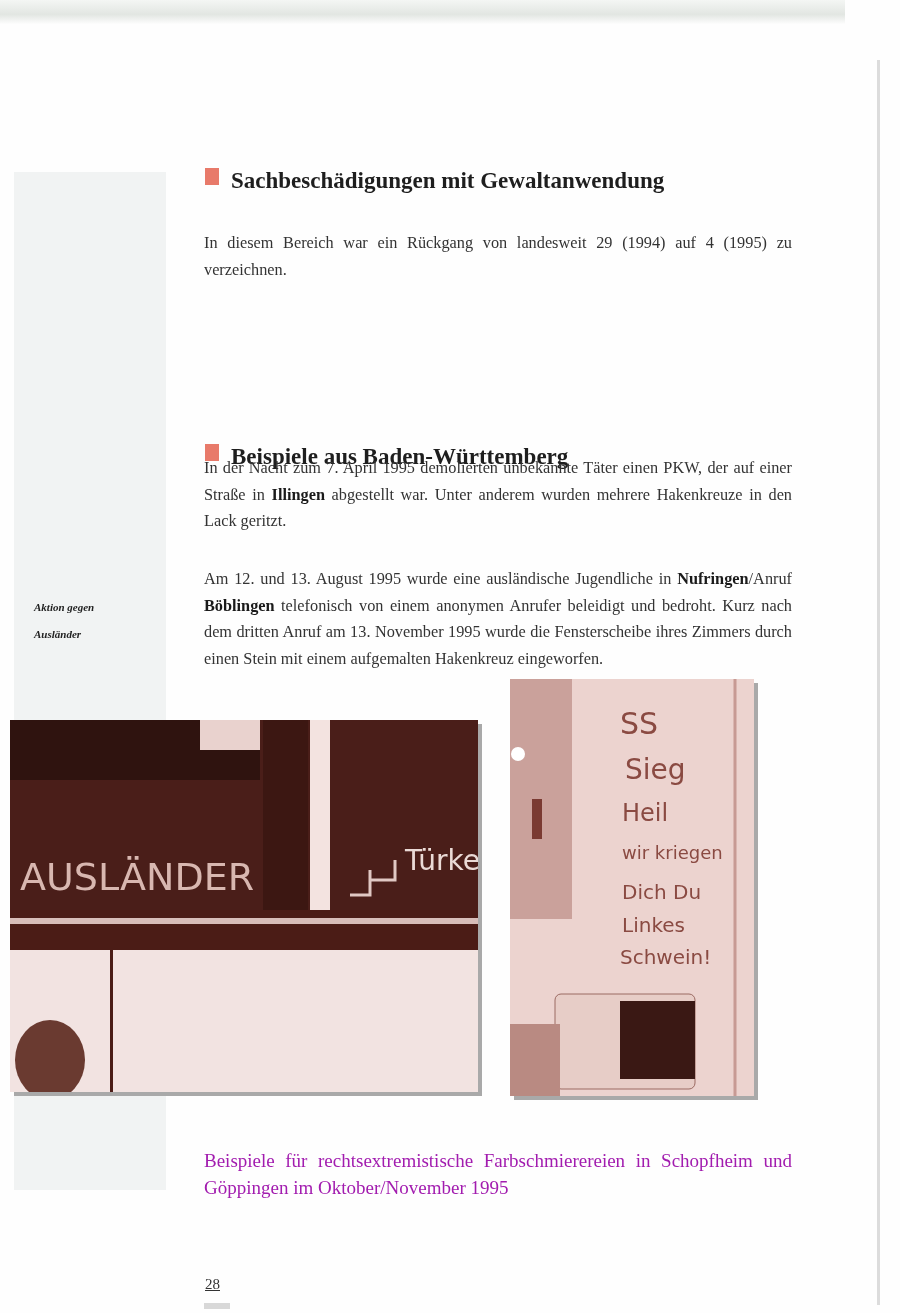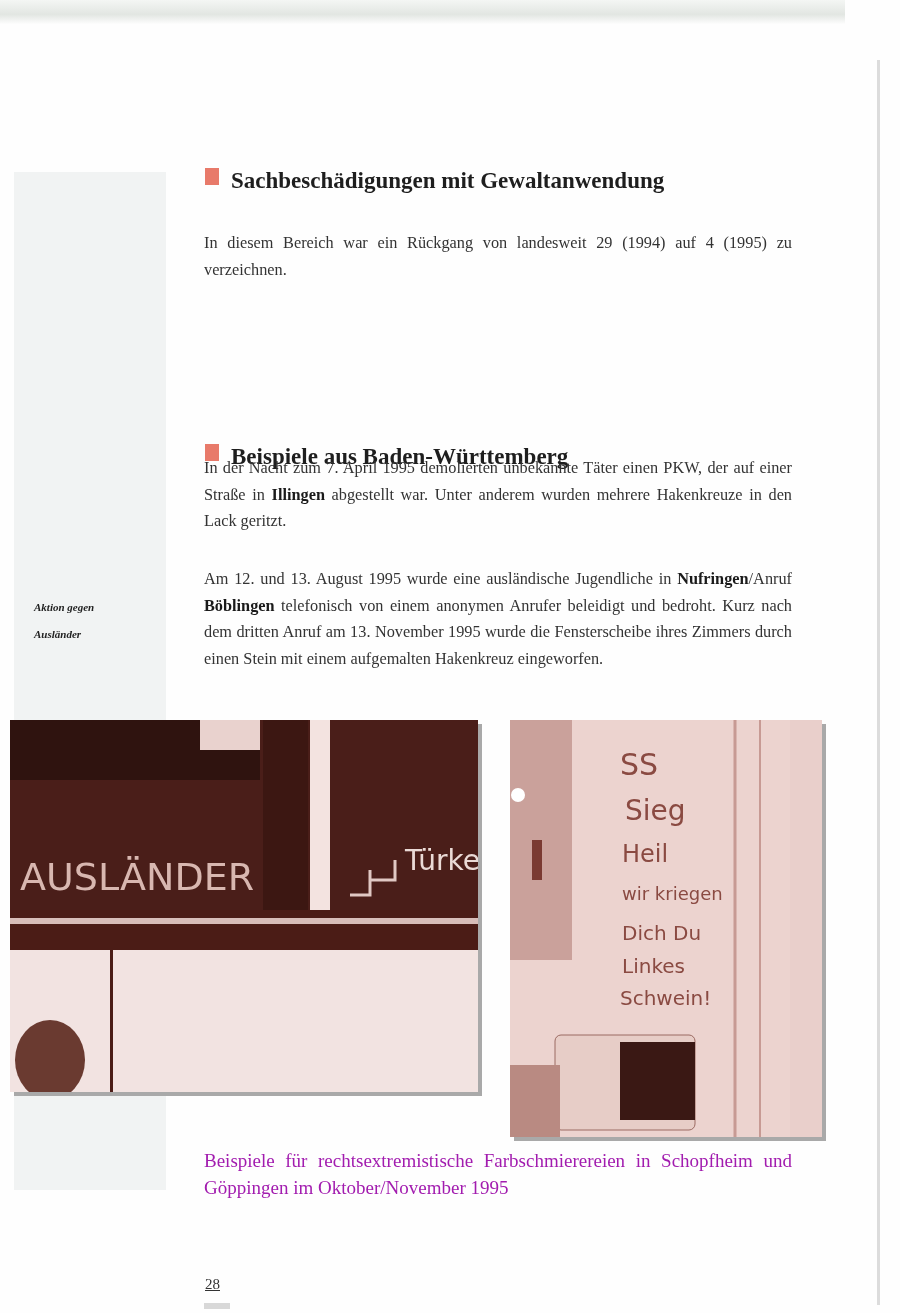--- a/index.html
+++ b/index.html
@@ -7,21 +7,21 @@
   .top-shadow{position:absolute;left:0;top:0;width:845px;height:24px;background:linear-gradient(#f4f6f4,#e2e6e2 60%,#fdfdfd);}
   .right-rule{position:absolute;left:877px;top:60px;width:3px;height:1245px;background:#dcdcdc;}
   .sidebar-band{position:absolute;left:14px;top:172px;width:152px;height:1018px;background:#f1f3f3;}
   .margin-note{position:absolute;left:34px;top:594px;width:120px;font-style:italic;font-weight:bold;font-size:11px;line-height:27px;color:#222;}
   .heading{position:absolute;left:205px;font-weight:bold;font-size:23px;color:#1e1e1e;display:flex;align-items:flex-start;}
   .bullet{display:inline-block;width:14px;height:17px;background:#e87a6a;margin-right:12px;}
   .para{position:absolute;left:204px;width:588px;font-size:16.3px;line-height:26.5px;text-align:justify;color:#333;}
   .para b{color:#1a1a1a;}
   .photo{position:absolute;box-shadow:4px 4px 0 #a9a9a9;overflow:hidden;}
   .photo-left{left:10px;top:720px;width:468px;height:372px;background:#f3e4e2;}
-  .photo-right{left:510px;top:720px;width:312px;height:417px;background:#e9cfcb;}
+  .photo-right{left:510px;top:679px;width:244px;height:417px;background:#e9cfcb;}
   .caption{position:absolute;left:204px;top:1148px;width:588px;font-size:19px;line-height:26.5px;text-align:justify;text-align-last:left;color:#a21caf;}
   .page-number{position:absolute;left:205px;top:1276px;font-size:15px;color:#333;text-decoration:underline;}
   .page-mark{position:absolute;left:204px;top:1303px;width:26px;height:6px;background:#d8d8d8;}
 </style>
 </head>
 <body>
 
 <div class="top-shadow"></div>
 <div class="right-rule"></div>
 <div class="sidebar-band"></div>

